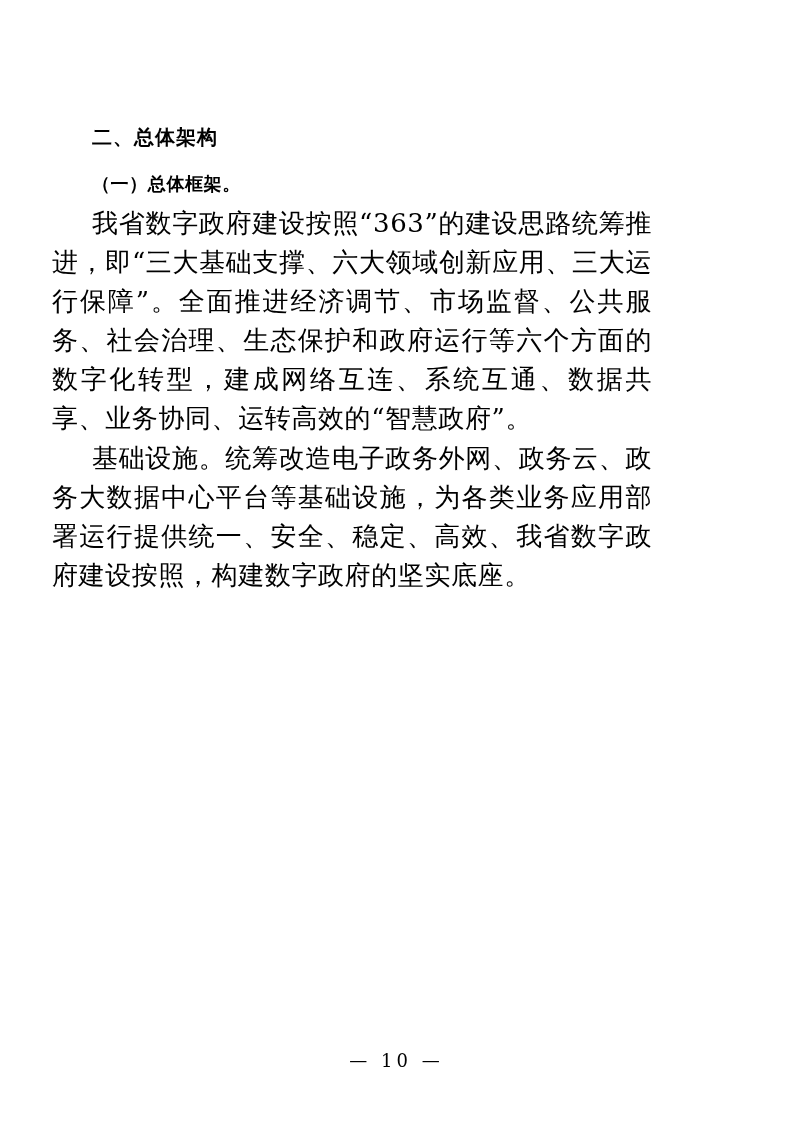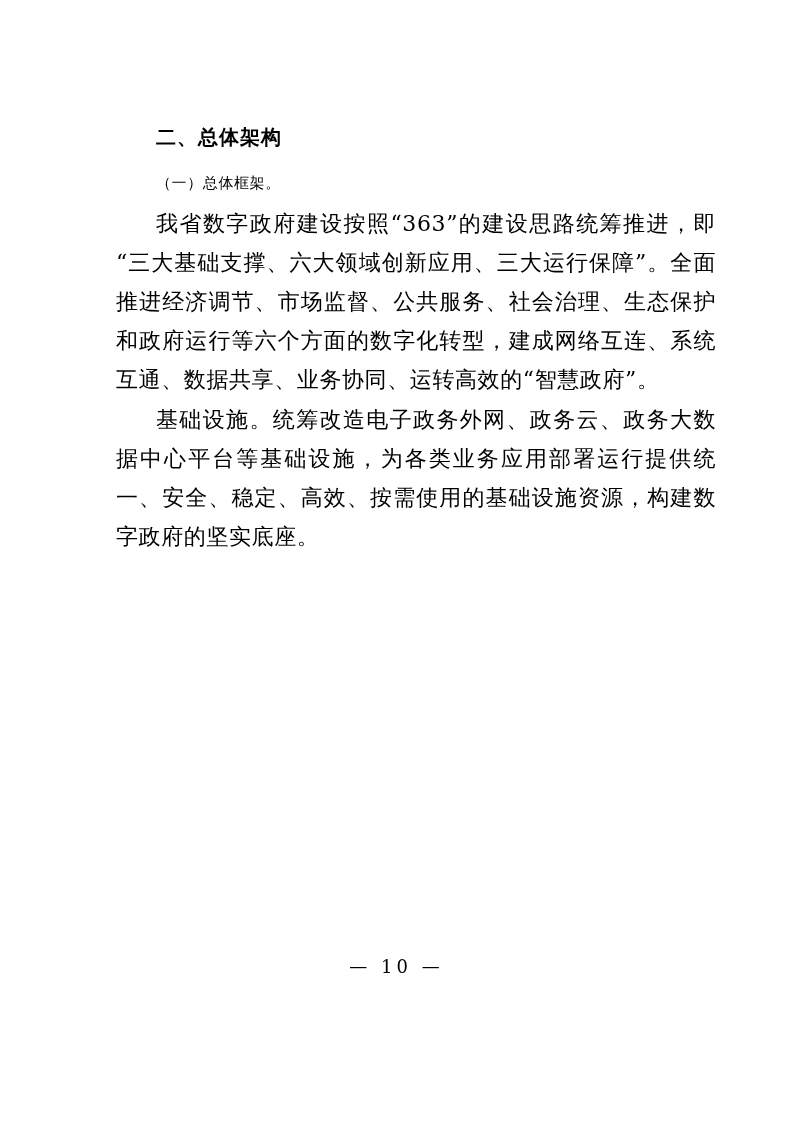--- a/index.html
+++ b/index.html
@@ -14,76 +14,76 @@
     color: #000000;
     position: relative;
     overflow: hidden;
   }
   .page {
     position: absolute;
     top: 0; left: 0;
     width: 793px;
     height: 1122px;
     box-sizing: border-box;
-    padding: 118px 92px 0 116px;
+    padding: 118px 92px 0 52px;
   }
   .doc-body {
     width: 600px;
   }
   h2.section-heading {
     font-family: "DejaVu Serif", "Liberation Serif", serif;
     font-weight: bold;
     font-size: 20px;
     line-height: 38px;
     margin: 0 0 8px 0;
     text-indent: 40px;
     letter-spacing: 1px;
   }
   p.para {
-    font-size: 22px;
+    font-size: 26px;
     line-height: 39px;
     margin: 0 0 1px 0;
     text-indent: 40px;
     text-align: justify;
     text-justify: inter-ideograph;
     letter-spacing: 0.6px;
   }
   p.sub-heading {
     font-family: "DejaVu Serif", "Liberation Serif", serif;
-    font-weight: normal;
-    font-size: 15px;
+    font-weight: bold;
+    font-size: 18px;
     line-height: 39px;
     margin: 0 0 1px 0;
     text-indent: 40px;
     letter-spacing: 0.6px;
   }
   .footer {
     position: absolute;
     left: 0;
     right: 0;
-    top: 956px;
+    top: 1050px;
     text-align: center;
     font-size: 18px;
     font-family: "DejaVu Serif", "Liberation Serif", serif;
     letter-spacing: 4px;
   }
 </style>
 </head>
 <body>
 
 <div class="page">
   <div class="doc-body">
 
     <h2 class="section-heading">二、总体架构</h2>
 
     <p class="sub-heading">（一）总体框架。</p>
 
     <p class="para">我省数字政府建设按照“363”的建设思路统筹推进，即“三大基础支撑、六大领域创新应用、三大运行保障”。全面推进经济调节、市场监督、公共服务、社会治理、生态保护和政府运行等六个方面的数字化转型，建成网络互连、系统互通、数据共享、业务协同、运转高效的“智慧政府”。</p>
 
 
-    <p class="para">基础设施。统筹改造电子政务外网、政务云、政务大数据中心平台等基础设施，为各类业务应用部署运行提供统一、安全、稳定、高效、按需使用的基础设施资源，构建数字政府的坚实底座。</p>
+    <p class="para">基础设施。统筹改造电子政务外网、政务云、政务大数据中心平台等基础设施，为各类业务应用部署运行提供统一、安全、稳定、高效、我省数字政府建设按照，构建数字政府的坚实底座。</p>
 
 
 
   </div>
 
   <div class="footer">— 10 —</div>
 </div>
 
 </body></html>

